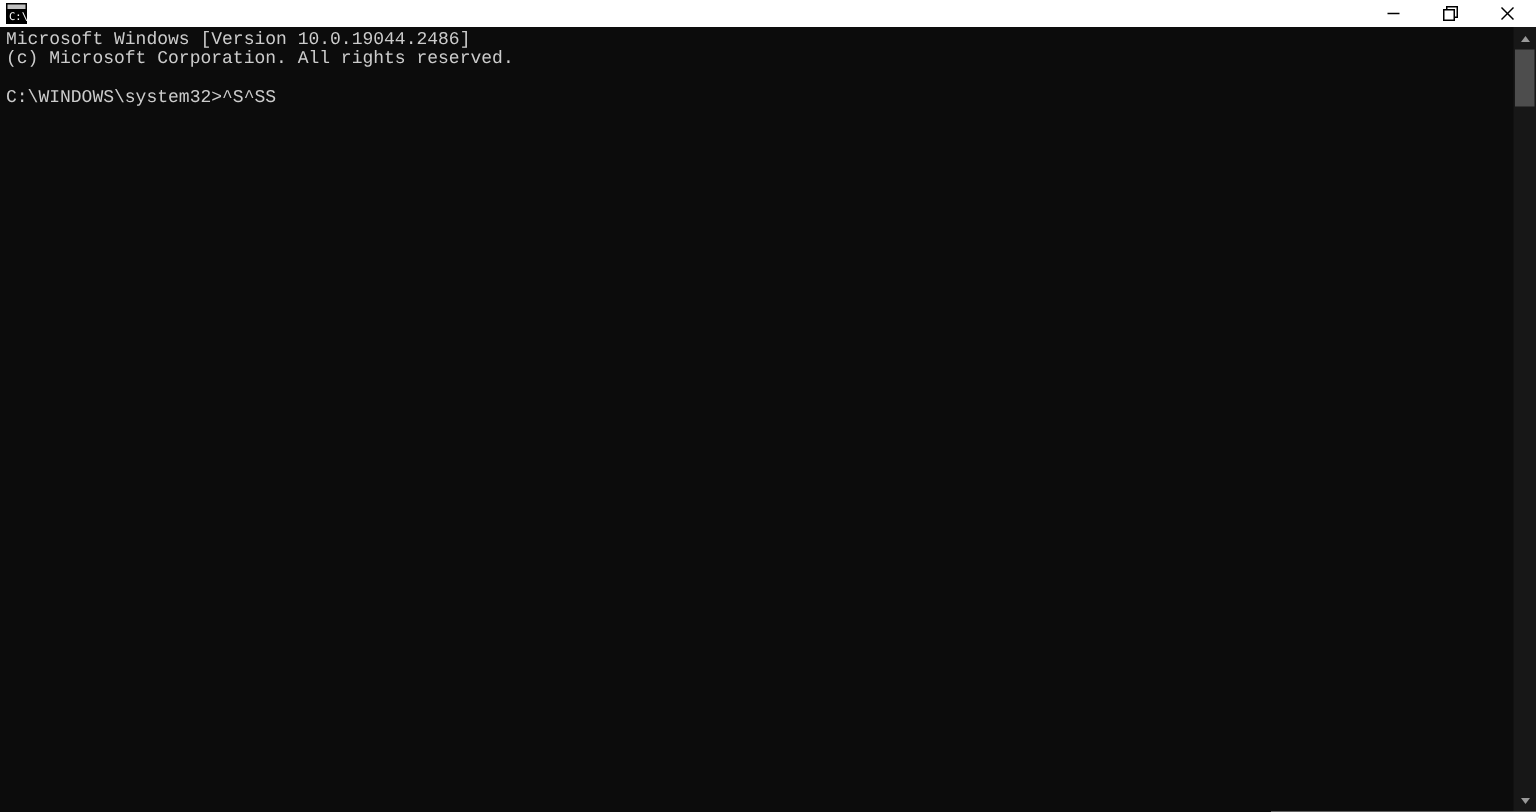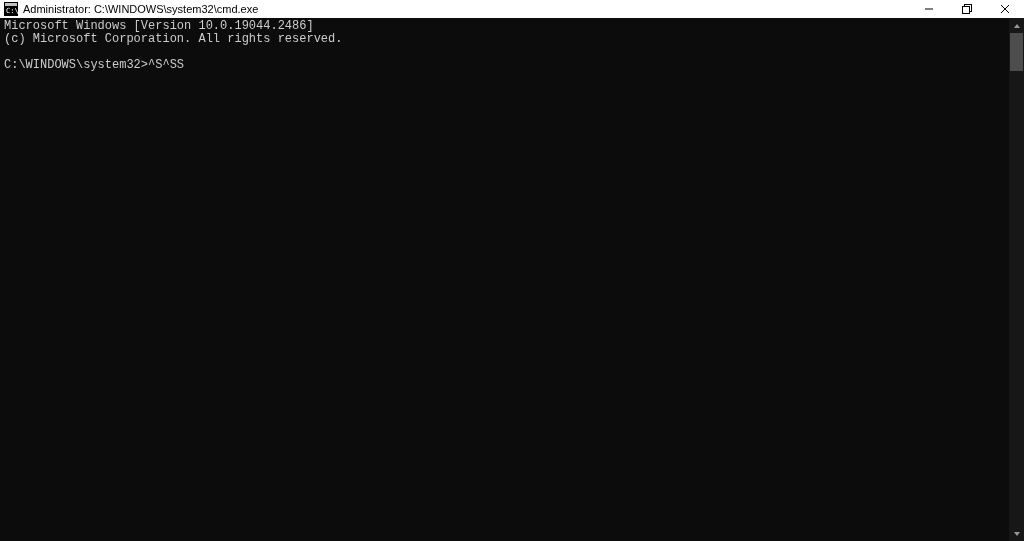--- a/index.html
+++ b/index.html
@@ -103,21 +103,20 @@
 <div class="window">
   <div class="titlebar">
 
     <span class="app-icon">
       <svg viewBox="0 0 14 14">
         <rect x="0" y="0" width="14" height="14" fill="#000"></rect>
         <rect x="1" y="1" width="12" height="3" fill="#c0c0c0"></rect>
         <text x="2" y="11" font-size="7" fill="#fff" font-family="monospace">C:\</text>
       </svg>
     </span>
-    <span class="title-text">Administrator: C:\WINDOWS\system32\cmd.exe</span>
     <span class="title-spacer"></span>
     <div class="win-controls">
       <div class="win-btn">
         <svg viewBox="0 0 10 10">
             <line x1="1" y1="5" x2="9" y2="5" stroke="#000" stroke-width="1"></line>
           </svg>
       </div>
       <div class="win-btn">
         <svg viewBox="0 0 10 10">
           <rect x="2.5" y="0.5" width="7" height="7" fill="none" stroke="#000" stroke-width="1"></rect>

